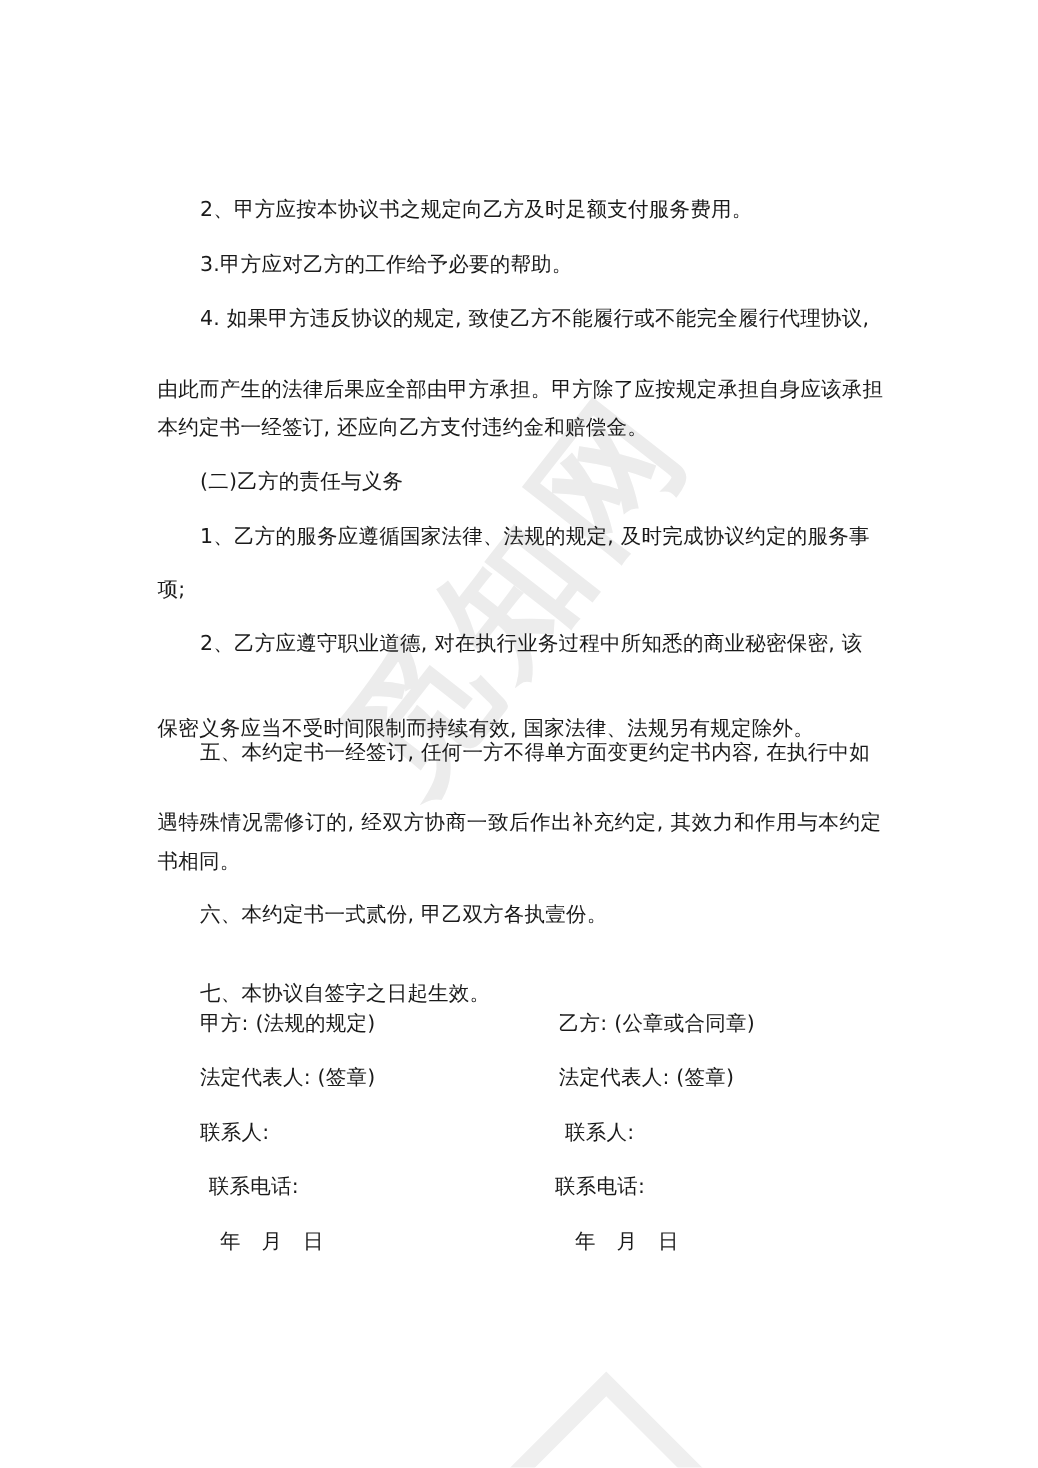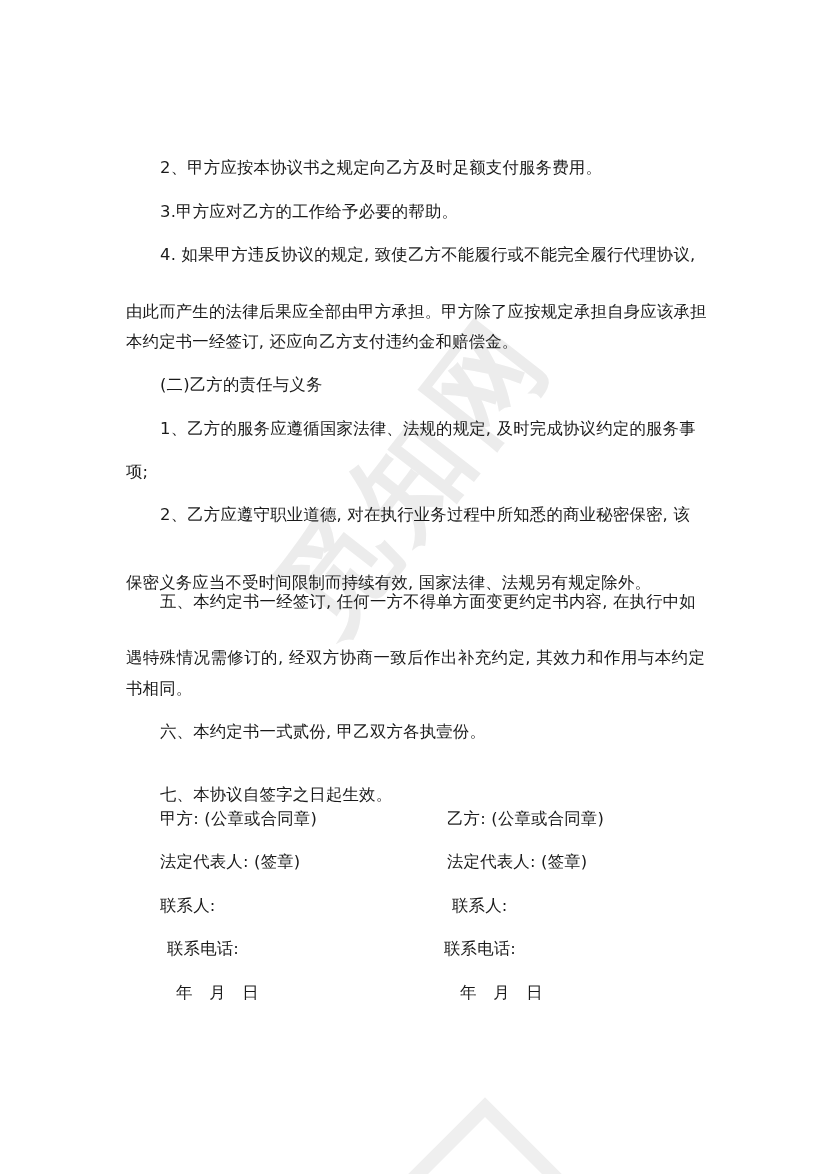--- a/index.html
+++ b/index.html
@@ -42,21 +42,21 @@
   <div class="line" style="top:573px;">保密义务应当不受时间限制而持续有效, 国家法律、法规另有规定除外。</div>
 
   <div class="line ind" style="top:592px;">五、本约定书一经签订, 任何一方不得单方面变更约定书内容, 在执行中如</div>
   <div class="line just" style="top:635px;">遇特殊情况需修订的, 经双方协商一致后作出补充约定, 其效力和作用与本约定</div>
   <div class="line" style="top:679px;">书相同。</div>
 
   <div class="line ind" style="top:722px;">六、本约定书一式贰份, 甲乙双方各执壹份。</div>
 
   <div class="line ind" style="top:785px;">七、本协议自签字之日起生效。</div>
 
-  <div class="line ind" style="top:809px; width:260px;">甲方: (公章或合同章)</div>
+  <div class="line ind" style="top:809px; width:260px;">甲方: (法规的规定)</div>
   <div class="line col2" style="top:809px; width:260px;">乙方: (公章或合同章)</div>
 
   <div class="line ind" style="top:852px; width:260px;">法定代表人: (签章)</div>
   <div class="line col2" style="top:852px; width:260px;">法定代表人: (签章)</div>
 
   <div class="line ind" style="top:896px; width:260px;">联系人:</div>
   <div class="line col2" style="top:896px; left:452px; width:260px;">联系人:</div>
 
   <div class="line" style="top:939px; left:167px; width:260px;">联系电话:</div>
   <div class="line" style="top:939px; left:444px; width:260px;">联系电话:</div>

